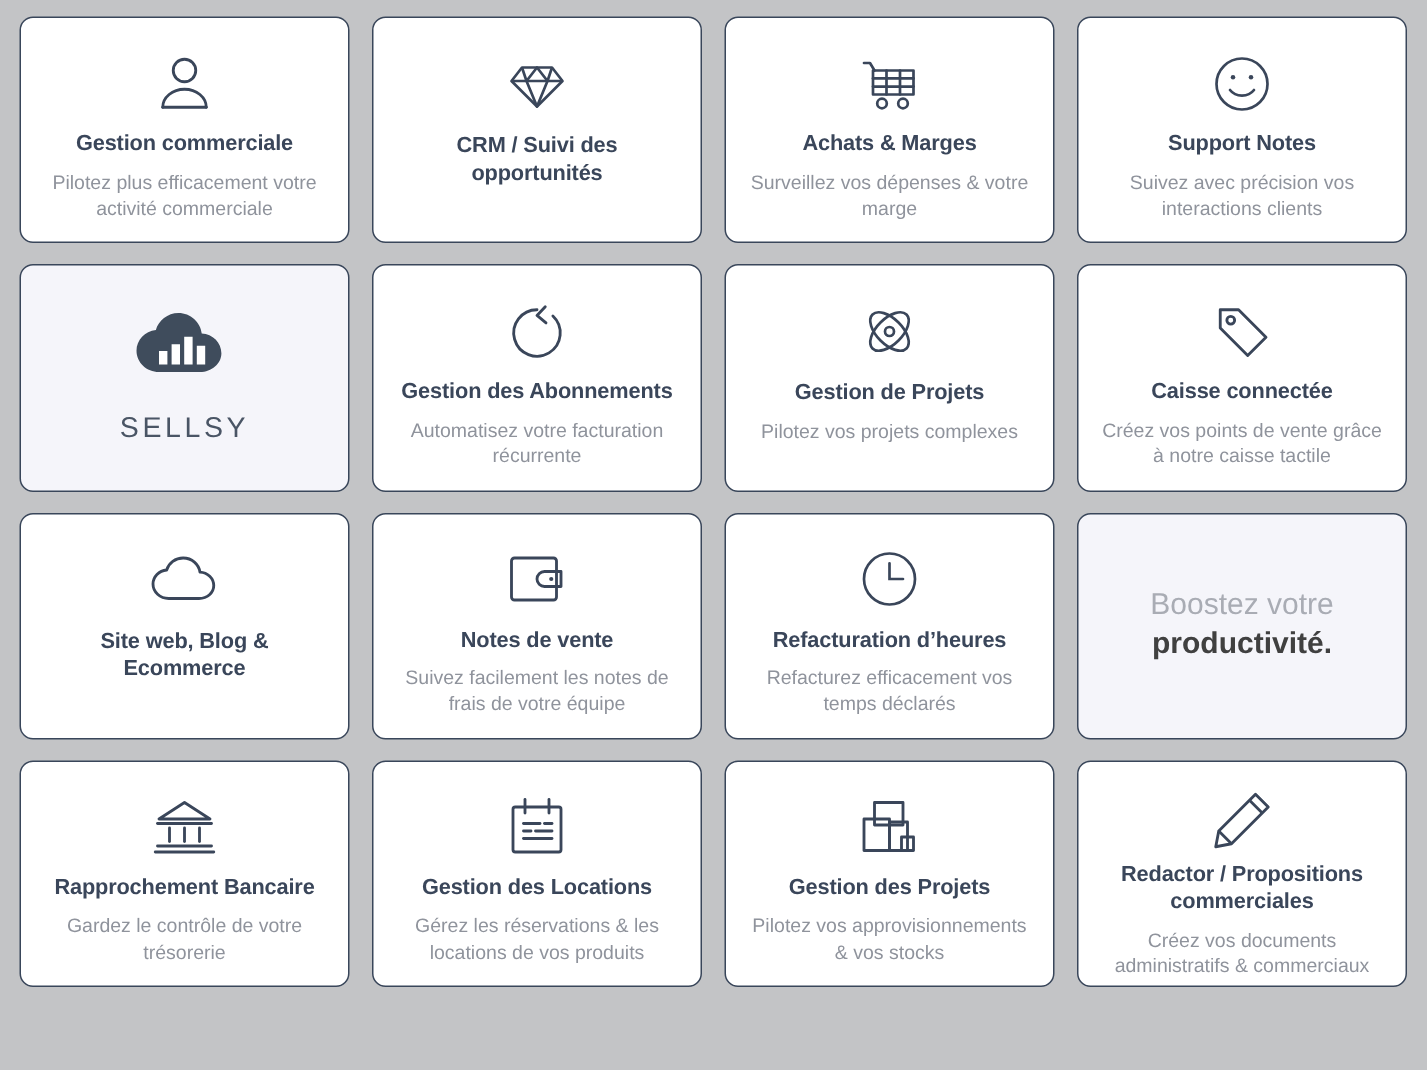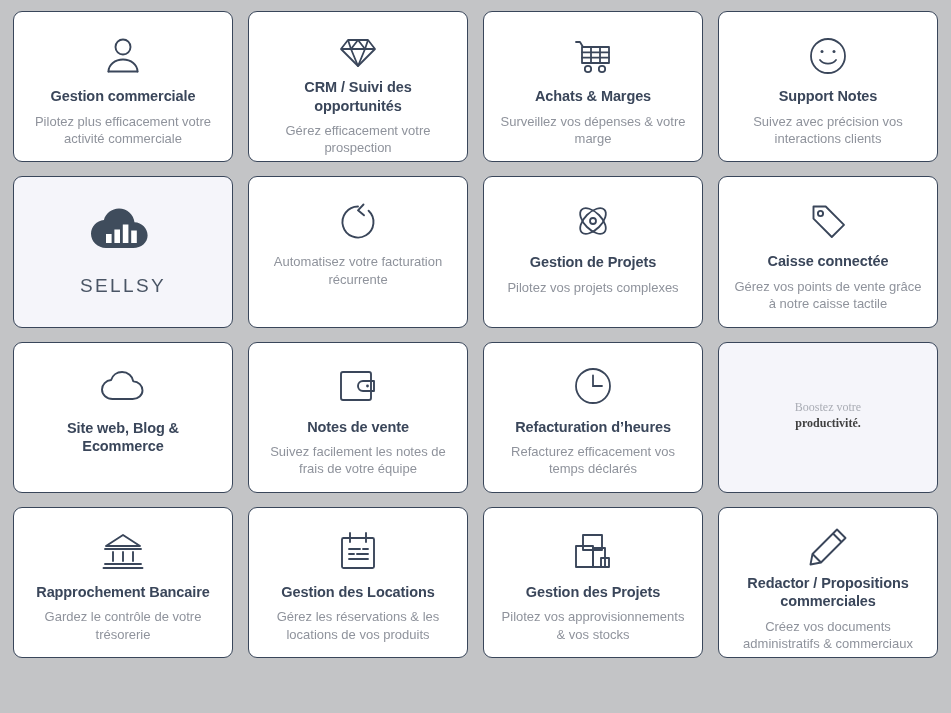--- a/index.html
+++ b/index.html
@@ -67,24 +67,23 @@
   .logo-word {
     color: #4a5565;
     font-size: 19px;
     letter-spacing: 2.4px;
     margin-top: 2px;
     font-weight: normal;
   }
   
   .promo {
     color: #a9acb4;
-    font-size: 12px;
+    font-size: 20px;
     line-height: 1.32;
     font-weight: normal;
-    font-family: Liberation Serif, serif;
   }
   .promo .strong { color: #404040; font-weight: bold; display: block; }
 </style>
 </head>
 <body>
 
 <div id="grid">
 
   <div class="card">
     <div class="icon-wrap">
@@ -101,21 +100,20 @@
   <div class="card">
     <div class="icon-wrap">
       <svg width="42" height="42" viewBox="0 0 42 42" fill="none" stroke="#3a465a" stroke-width="1.8" stroke-linejoin="round">
         <path d="M11 10h20l7 9-17 17-17-17z"></path>
         <path d="M4 19h34"></path>
         <path d="M11 10l3 9 7 17 7-17 3-9"></path>
         <path d="M14 19l7-9 7 9"></path>
       </svg>
     </div>
     <div class="title">CRM / Suivi des opportunités</div>
-    <div class="desc">Gérez efficacement votre prospection</div>
   </div>
 
   <div class="card">
     <div class="icon-wrap">
       <svg width="44" height="44" viewBox="0 0 44 44" fill="none" stroke="#3a465a" stroke-width="1.8" stroke-linecap="round" stroke-linejoin="round">
         <path d="M5 8h4l3 5"></path>
         <rect x="11" y="13" width="27" height="16"></rect>
         <line x1="11" y1="18.3" x2="38" y2="18.3"></line>
         <line x1="11" y1="23.7" x2="38" y2="23.7"></line>
         <line x1="20" y1="13" x2="20" y2="29"></line>
@@ -156,20 +154,21 @@
     </div>
   </div>
 
   <div class="card">
     <div class="icon-wrap">
       <svg width="42" height="42" viewBox="0 0 42 42" fill="none" stroke="#3a465a" stroke-width="1.9" stroke-linecap="round" stroke-linejoin="round">
         <path d="M21 6.5a15.5 15.5 0 1 0 10.6 4.2"></path>
         <path d="M26.5 4.5L21 10.3l6 5"></path>
       </svg>
     </div>
+    <div class="title">Gestion des Abonnements</div>
     <div class="desc">Automatisez votre facturation récurrente</div>
   </div>
 
   <div class="card">
     <div class="icon-wrap">
       <svg width="42" height="42" viewBox="0 0 42 42" fill="none" stroke="#3a465a" stroke-width="1.8">
         <ellipse cx="21" cy="21" rx="16" ry="8.5" transform="rotate(45 21 21)"></ellipse>
         <ellipse cx="21" cy="21" rx="16" ry="8.5" transform="rotate(-45 21 21)"></ellipse>
         <circle cx="21" cy="21" r="3"></circle>
       </svg>
@@ -179,21 +178,21 @@
   </div>
 
   <div class="card">
     <div class="icon-wrap">
       <svg width="42" height="42" viewBox="0 0 42 42" fill="none" stroke="#3a465a" stroke-width="1.9" stroke-linejoin="round">
         <path d="M6.5 6.5h12.2L37 24.8 24.8 37 6.5 18.7z"></path>
         <circle cx="13.5" cy="13.5" r="2.6"></circle>
       </svg>
     </div>
     <div class="title">Caisse connectée</div>
-    <div class="desc">Gérez vos points de vente grâce à notre caisse tactile</div>
+    <div class="desc">Créez vos points de vente grâce à notre caisse tactile</div>
   </div>
 
   <div class="card">
     <div class="icon-wrap">
       <svg width="46" height="34" viewBox="0 0 46 34" fill="none" stroke="#3a465a" stroke-width="1.9" stroke-linejoin="round">
         <path d="M12.5 29C6.7 29 2 24.7 2 19.4c0-4.9 4-8.9 9.1-9.4C12.5 5.3 16.9 2 22.1 2c5.8 0 10.5 4.1 11.2 9.4 5.1.2 9.2 4.2 9.2 9 0 4.8-4.3 8.6-9.8 8.6z"></path>
       </svg>
     </div>
     <div class="title">Site web, Blog &amp; Ecommerce</div>
   </div>

